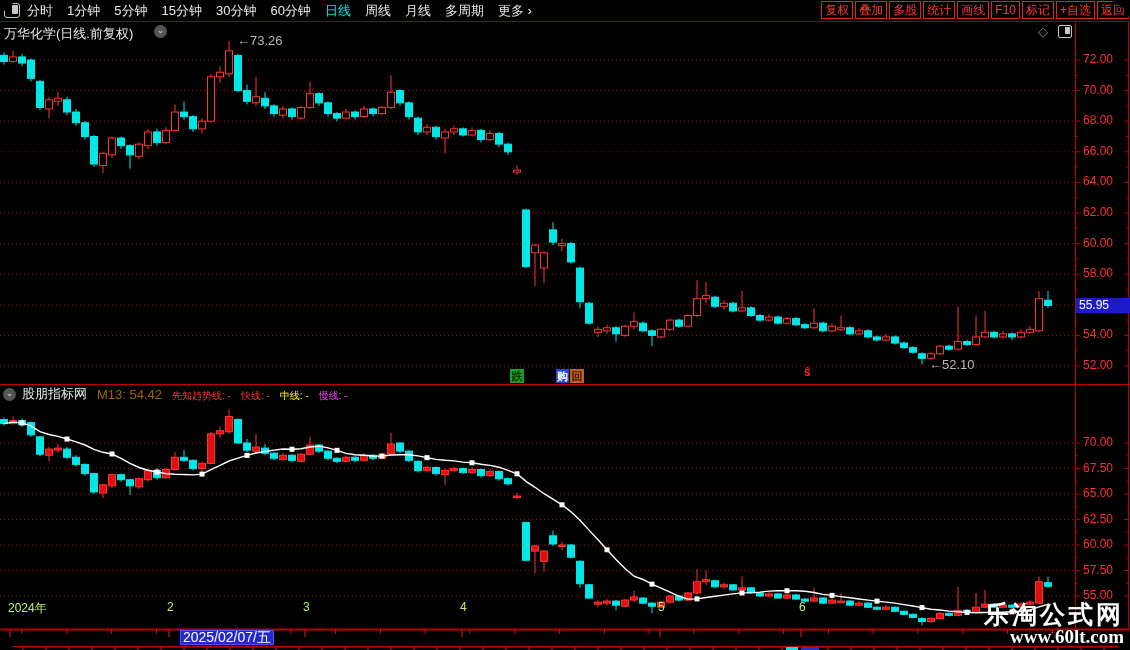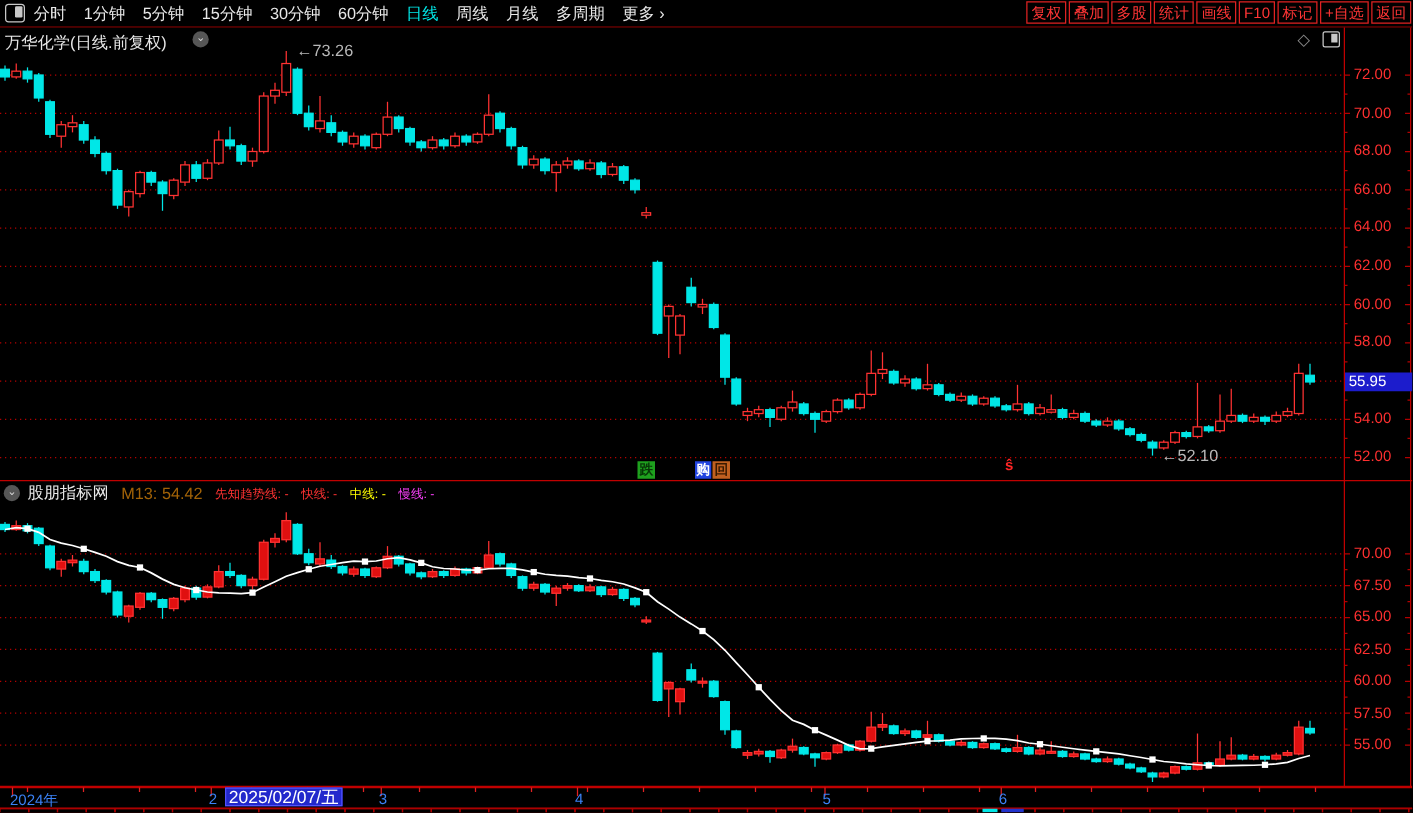--- a/index.html
+++ b/index.html
@@ -1,17 +1,17 @@
 <!DOCTYPE html>
 <html><head>
 <meta charset="utf-8">
 <style>
   html,body{margin:0;padding:0;background:#000;}
   #app{position:relative;width:1130px;height:650px;background:#000;overflow:hidden;
-       font-family:"Liberation Sans",sans-serif;-webkit-font-smoothing:none;}
+       font-family:"Liberation Sans",sans-serif;border-radius:25px;-webkit-font-smoothing:none;}
   #toolbar{position:absolute;left:0;top:0;width:1130px;height:21px;background:#000;z-index:40;}
   #left-icon{position:absolute;left:4px;top:3px;width:14px;height:13px;border:1px solid #c8c8c8;border-radius:3px;}
   #left-icon .fill{position:absolute;right:1px;top:1px;width:6px;height:9px;background:#c8c8c8;border-radius:1px;}
   #periods{position:absolute;left:27px;top:0;height:21px;display:flex;align-items:center;gap:14px;}
   .period{color:#e8e8e8;font-size:13px;white-space:nowrap;cursor:default;}
   .period.active{color:#00e7e7;}
   #right-btns{position:absolute;right:1px;top:1px;display:flex;gap:2px;z-index:41;}
   .rbtn{border:1px solid #e02222;color:#ff3535;font-size:12px;line-height:16px;padding:0 3px;white-space:nowrap;}
   .axis-label{position:absolute;color:#ff3030;font-size:12px;z-index:10;}
   #chart-title{position:absolute;left:4px;top:25px;color:#e8e8e8;font-size:13px;z-index:30;}
@@ -28,21 +28,21 @@
   #badge-buy1{background:#2244e0;color:#fff;}
   #badge-buy2{background:#c06020;color:#3a1a00;}
   #price-marker{position:absolute;left:1076px;width:53px;height:15px;background:#1c1ccc;color:#fff;
        font-size:12px;line-height:15px;padding-left:3px;z-index:25;}
   #ind-header{position:absolute;left:0;top:386px;height:16px;display:flex;align-items:center;z-index:30;}
   #ind-header .chev{position:relative;margin-left:3px;width:13px;height:13px;border-radius:50%;background:#565656;
        color:#ddd;font-size:9px;line-height:11px;text-align:center;}
   #ind-source{color:#e8e8e8;font-size:13px;margin-left:6px;}
   #ind-ma{color:#a16207;font-size:13px;margin-left:10px;}
   .ind-line{font-size:10px;margin-left:10px;white-space:nowrap;}
-  .date-label{position:absolute;top:632px;color:#3b82f6;font-size:12px;z-index:30;white-space:nowrap;}
+  .date-label{position:absolute;top:600px;color:#bef264;font-size:12px;z-index:30;white-space:nowrap;}
   .date-label.selected{top:630px;background:#2228cc;color:#fff;border:1px solid #5050ff;font-size:14px;
        line-height:13px;padding:0 2px;}
   #watermark{position:absolute;right:6px;bottom:3px;text-align:right;z-index:50;color:#fff;}
   #wm1{font-size:25px;font-weight:bold;letter-spacing:3px;line-height:26px;}
   #wm2{font-family:"Liberation Serif",serif;font-size:19px;font-weight:bold;line-height:20px;}
   svg{position:absolute;left:0;top:0;z-index:5;}
 </style>
 </head>
 <body>
 
@@ -797,14 +797,18 @@
   <div id="date-labels">
       <div class="date-label" style="left: 8px;">2024年</div>
       <div class="date-label" style="left: 167px;">2</div>
       <div class="date-label selected" style="left: 180px;">2025/02/07/五</div>
       <div class="date-label" style="left: 303px;">3</div>
       <div class="date-label" style="left: 460px;">4</div>
       <div class="date-label" style="left: 658px;">5</div>
       <div class="date-label" style="left: 799px;">6</div>
     </div>
 
+  <div id="watermark">
+    <div id="wm1">乐淘公式网</div>
+    <div id="wm2">www.60lt.com</div>
+  </div>
 
 </div>
 
 </body></html>

